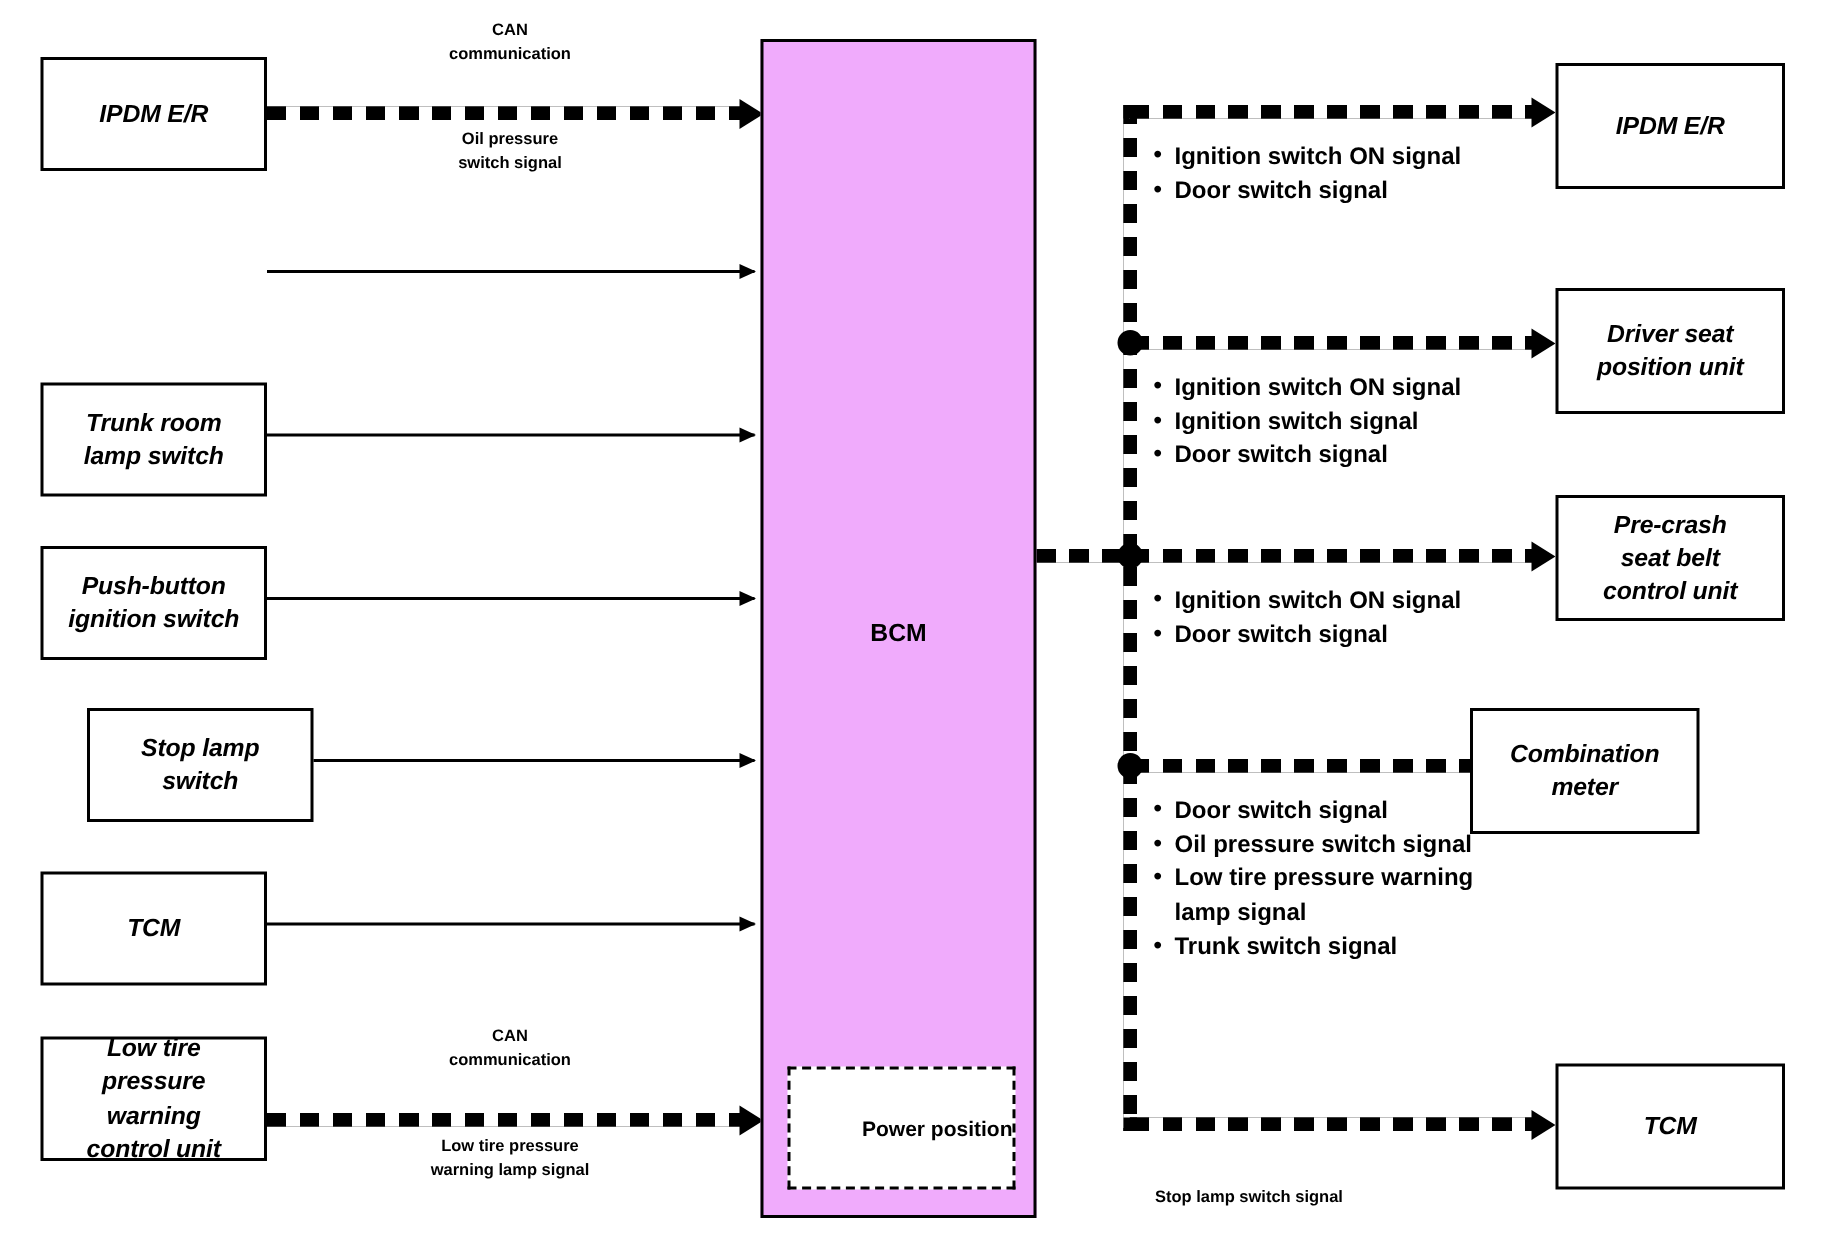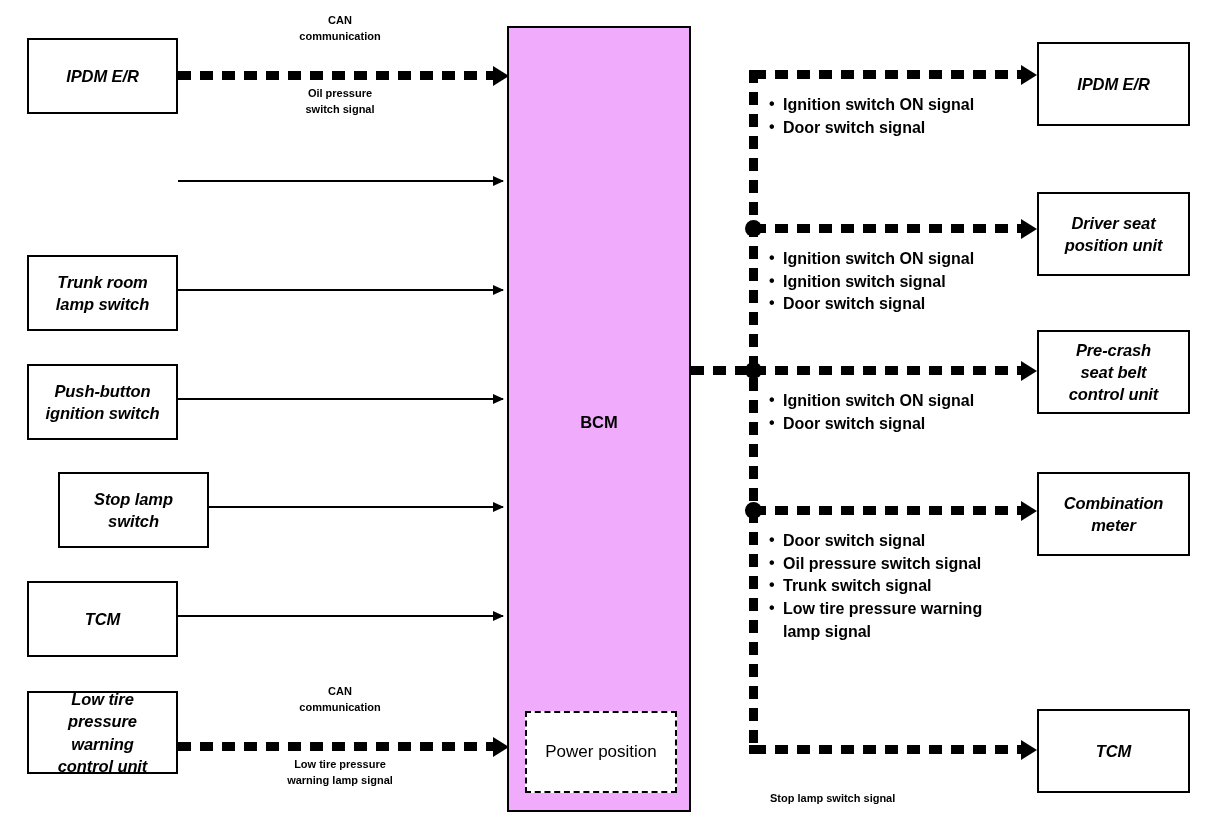--- a/index.html
+++ b/index.html
@@ -53,23 +53,23 @@
     font-size: 16.5px;
     font-weight: bold;
   }
   .power-position {
     position: absolute;
     box-sizing: border-box;
     border: 2.5px dashed #000000;
     background: #ffffff;
     display: flex;
     align-items: center;
-    justify-content: center;
-    font-size: 17px;
-    font-weight: normal;
+    justify-content: flex-end;
+    font-size: 14px;
+    font-weight: bold;
   }
 
   
   .thin-arrow {
     position: absolute;
     height: 2px;
     background: #000000;
     z-index: 3;
   }
   .thin-arrow::after {
@@ -248,21 +248,21 @@
     <span class="box-label">Driver seat
 position unit</span>
   </div>
 
   <div class="unit-box" style="left:1037px; top:330px; width:153px; height:84px;">
     <span class="box-label">Pre-crash
 seat belt
 control unit</span>
   </div>
 
-  <div class="unit-box" style="left:1037px; top:472px; width:153px; height:84px;">
+  <div class="unit-box" style="left:980px; top:472px; width:153px; height:84px;">
     <span class="box-label">Combination
 meter</span>
   </div>
 
   <div class="unit-box" style="left:1037px; top:709px; width:153px; height:84px;">
     <span class="box-label">TCM</span>
   </div>
 
   <ul class="signal-list" style="left:769px; top:94px; width:260px;">
     <li>Ignition switch ON signal</li>
@@ -276,20 +276,20 @@
   </ul>
 
   <ul class="signal-list" style="left:769px; top:390px; width:260px;">
     <li>Ignition switch ON signal</li>
     <li>Door switch signal</li>
   </ul>
 
   <ul class="signal-list" style="left:769px; top:530px; width:270px;">
     <li>Door switch signal</li>
     <li>Oil pressure switch signal</li>
-    <li>Trunk switch signal</li>
     <li>Low tire pressure warning
 lamp signal</li>
+    <li>Trunk switch signal</li>
   </ul>
 
   <div class="label" style="left:770px; top:760px; width:300px;margin-top:31px;">Stop lamp switch signal</div>
 
 </div>
 
 </body></html>

